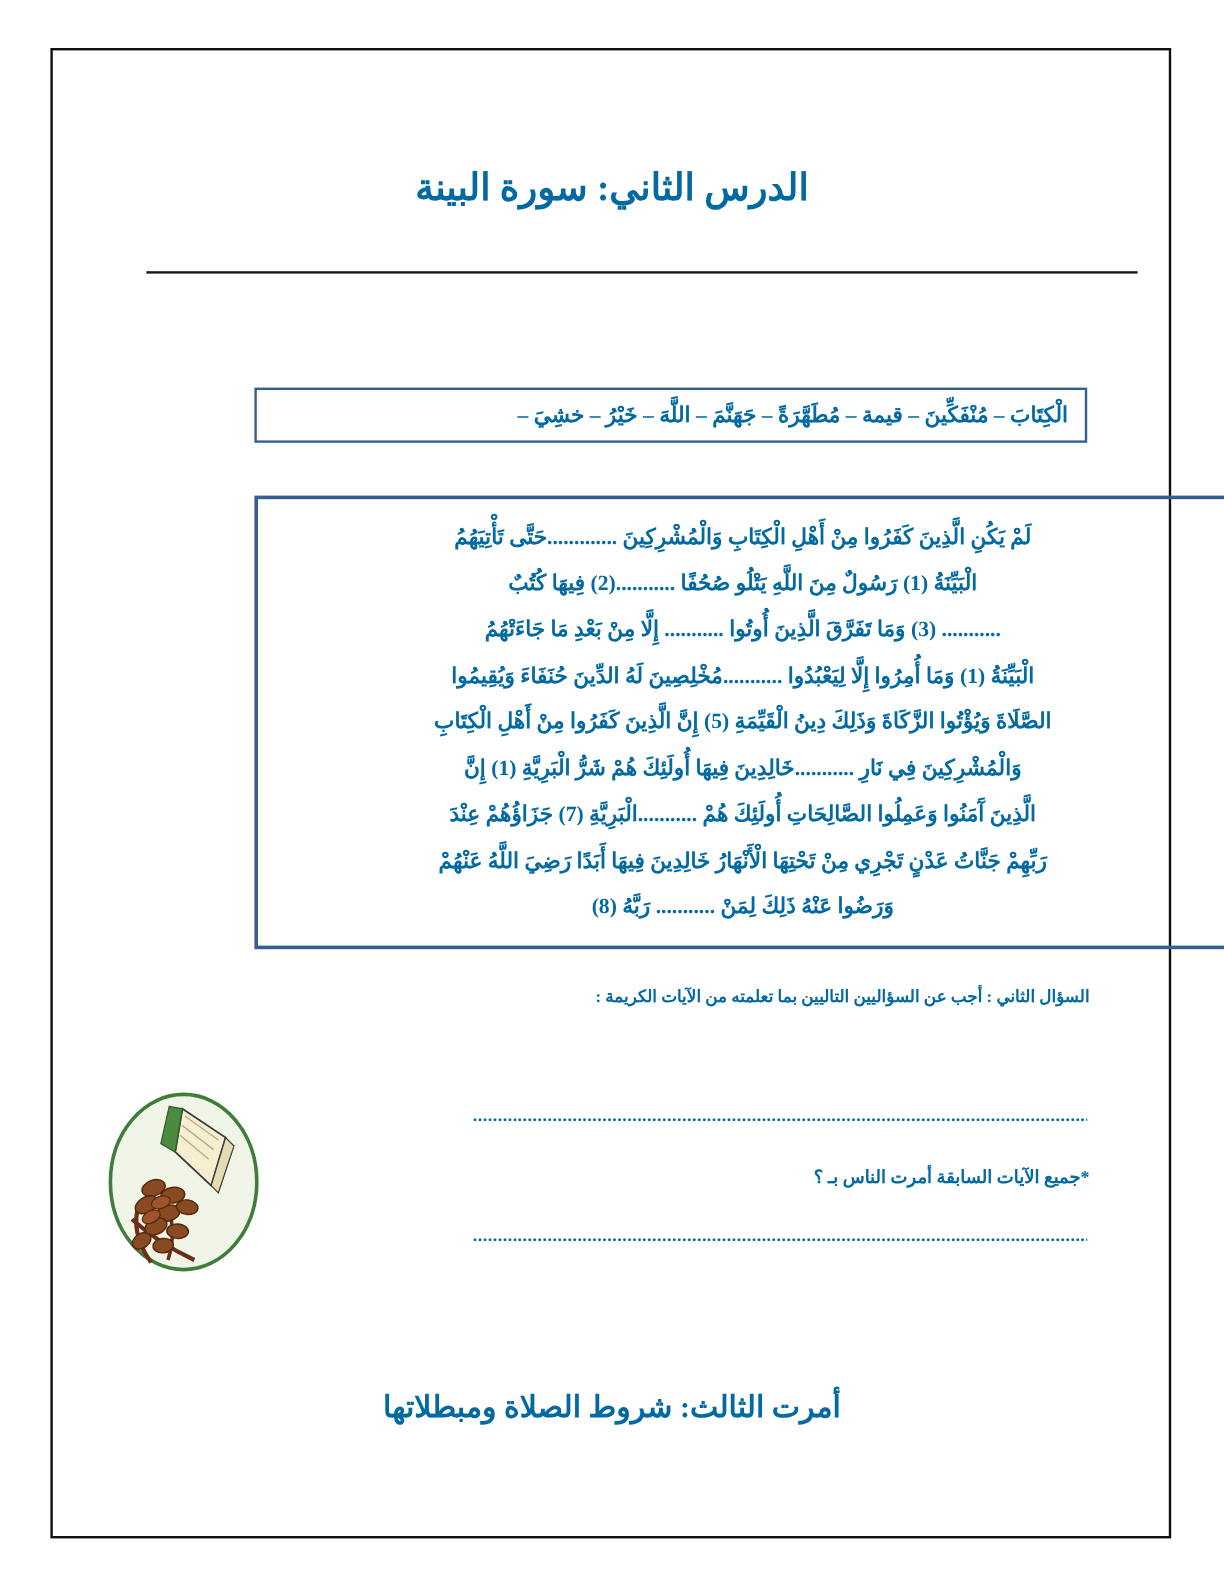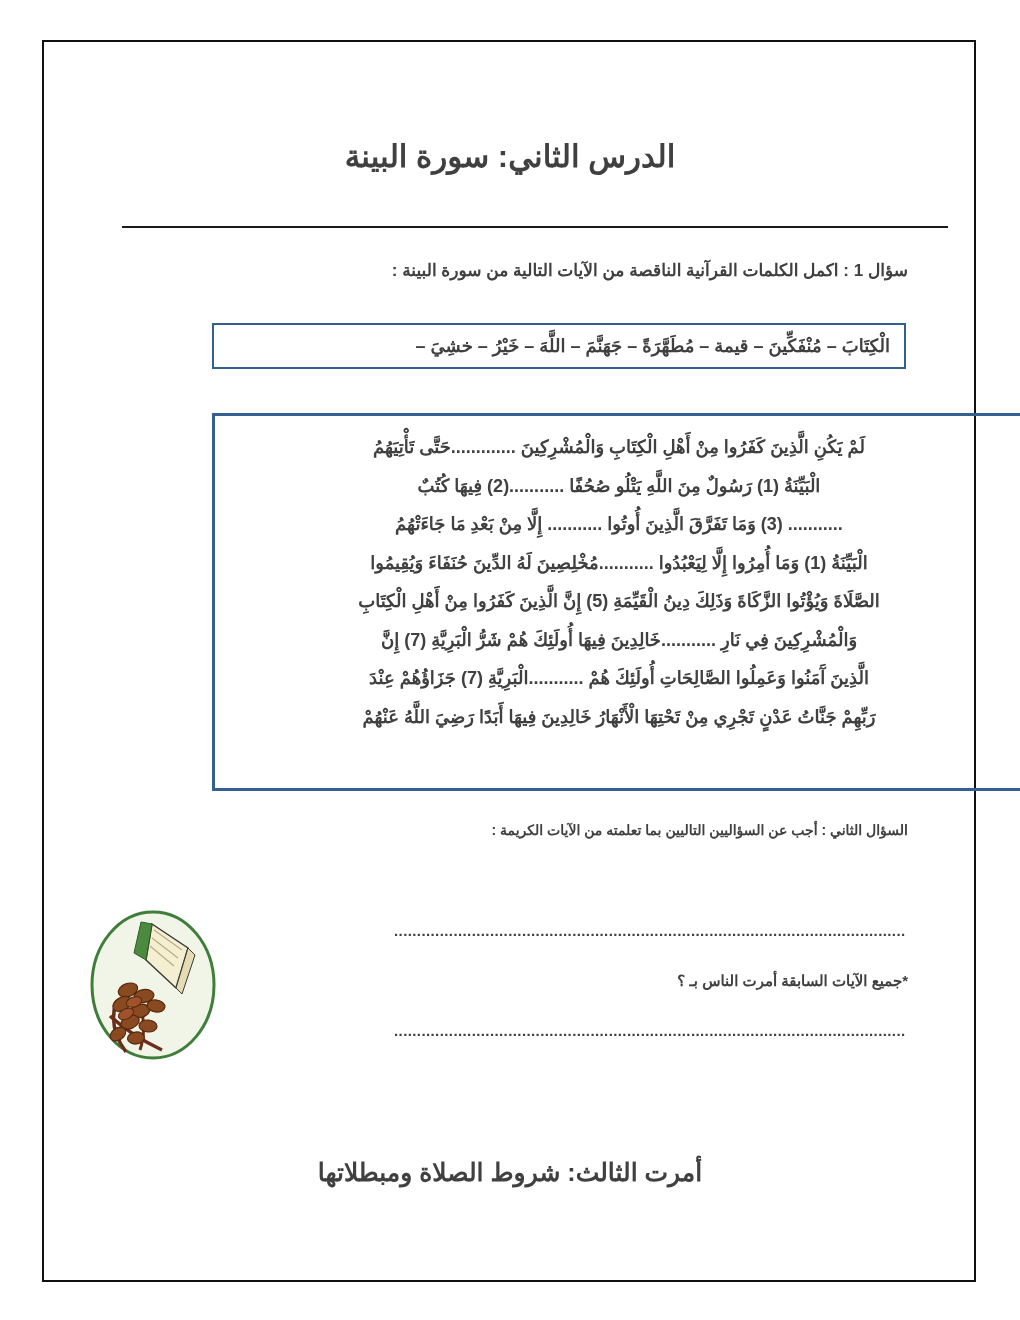--- a/index.html
+++ b/index.html
@@ -4,22 +4,22 @@
 <style>
   * { margin: 0; padding: 0; box-sizing: border-box; }
   body { background: #e8e8e8; font-family: "DejaVu Sans", sans-serif; }
   .page {
     position: relative;
     width: 1020px;
     height: 1320px;
     background: #ffffff;
     margin: 0 auto;
     overflow: hidden;
-    font-family: Liberation Sans, sans-serif;
-    color: #404040;
+    font-family: Liberation Serif, serif;
+    color: #0369a1;
   }
   .frame {
     position: absolute;
     left: 42px; top: 40px;
     width: 934px; height: 1242px;
     border: 2px solid #111;
   }
   .title {
     position: absolute;
     top: 138px; left: 0;
@@ -125,35 +125,35 @@
 <body>
 
 <div class="page">
 
   <div class="frame"></div>
 
   <div class="title">الدرس الثاني: سورة البينة</div>
 
   <div class="divider"></div>
 
-  <div class="q1-prompt">سؤال 1 : اكمل الكلمات القرآنية الناقصة من الآيات التالية من سورة البينة :</div>
 
   <div class="word-bank">
     <span>الْكِتَابَ – مُنْفَكِّينَ – قيمة – مُطَهَّرَةً –  جَهَنَّمَ  – اللَّهَ  –  خَيْرُ – خشِيَ   –</span>
   </div>
 
   <div class="verse-box">
     <div class="verse-line">لَمْ يَكُنِ الَّذِينَ كَفَرُوا مِنْ أَهْلِ الْكِتَابِ وَالْمُشْرِكِينَ .............حَتَّى تَأْتِيَهُمُ</div>
     <div class="verse-line">الْبَيِّنَةُ (1) رَسُولٌ مِنَ اللَّهِ يَتْلُو صُحُفًا ...........(2) فِيهَا كُتُبٌ</div>
     <div class="verse-line">........... (3) وَمَا تَفَرَّقَ الَّذِينَ أُوتُوا ........... إِلَّا مِنْ بَعْدِ مَا جَاءَتْهُمُ</div>
     <div class="verse-line">الْبَيِّنَةُ (1) وَمَا أُمِرُوا إِلَّا لِيَعْبُدُوا ...........مُخْلِصِينَ لَهُ الدِّينَ حُنَفَاءَ وَيُقِيمُوا</div>
     <div class="verse-line">الصَّلَاةَ وَيُؤْتُوا الزَّكَاةَ وَذَلِكَ دِينُ الْقَيِّمَةِ (5) إِنَّ الَّذِينَ كَفَرُوا مِنْ أَهْلِ الْكِتَابِ</div>
-    <div class="verse-line">وَالْمُشْرِكِينَ فِي نَارِ ...........خَالِدِينَ فِيهَا أُولَئِكَ هُمْ شَرُّ الْبَرِيَّةِ (7) إِنَّ</div>
+    <div class="verse-line">وَالْمُشْرِكِينَ فِي نَارِ ...........خَالِدِينَ فِيهَا أُولَئِكَ هُمْ شَرُّ الْبَرِيَّةِ (1) إِنَّ</div>
     <div class="verse-line">الَّذِينَ آَمَنُوا وَعَمِلُوا الصَّالِحَاتِ أُولَئِكَ هُمْ ...........الْبَرِيَّةِ (7) جَزَاؤُهُمْ عِنْدَ</div>
     <div class="verse-line">رَبِّهِمْ جَنَّاتُ عَدْنٍ تَجْرِي مِنْ تَحْتِهَا الْأَنْهَارُ خَالِدِينَ فِيهَا أَبَدًا رَضِيَ اللَّهُ عَنْهُمْ</div>
+    <div class="verse-line">وَرَضُوا عَنْهُ ذَلِكَ لِمَنْ ........... رَبَّهُ (8)</div>
   </div>
 
   <div class="q2-prompt">السؤال الثاني : أجب عن السؤاليين التاليين بما تعلمته من الآيات الكريمة :</div>
 
   <div class="answer-dots dots-1">................................................................................................................................</div>
 
   <div class="q2-sub2">*جميع الآيات السابقة أمرت الناس بـ ؟</div>
   <div class="answer-dots dots-2">................................................................................................................................</div>
 
   <div class="clipart">

